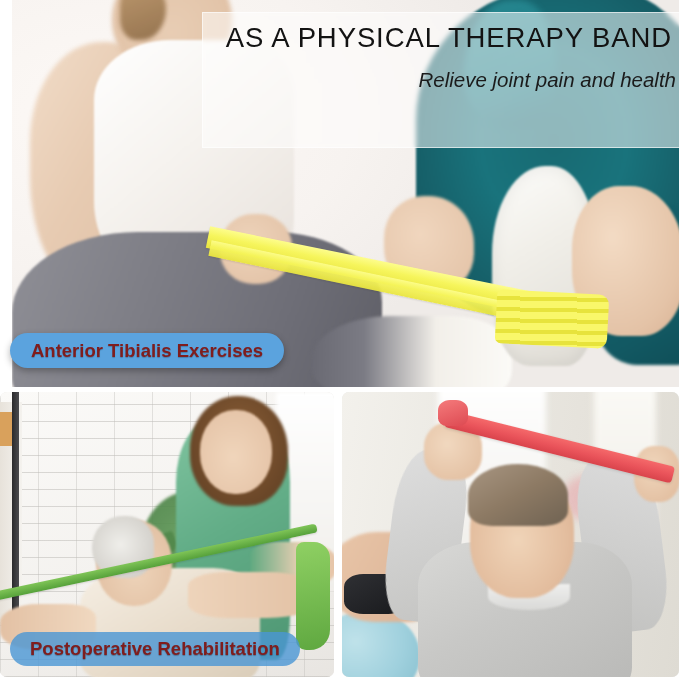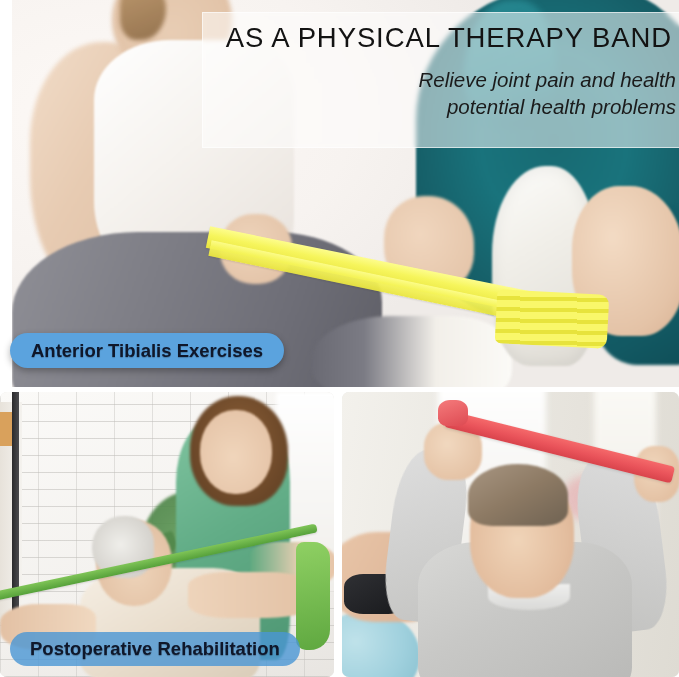--- a/index.html
+++ b/index.html
@@ -195,21 +195,21 @@
     border-radius:42%; filter:blur(.9px); }
   .redband { position:absolute; left:104px; top:18px; width:234px; height:17px;
     background:linear-gradient(180deg,#f5696a 0%,#e9535a 55%,#d9444c 100%);
     border-radius:4px; transform:rotate(14deg); transform-origin:left center;
     box-shadow:0 1px 3px rgba(0,0,0,.14); }
   .redband-knot { position:absolute; left:96px; top:8px; width:30px; height:26px;
     background:linear-gradient(160deg,#f57b7c,#dd4a52); border-radius:40% 40% 30% 30%; }
 
   
   .badge { position:absolute; display:flex; align-items:center;
-    color:#0f172a; font-weight:bold; white-space:nowrap;
+    color:#7f1d1d; font-weight:bold; white-space:nowrap;
     border-radius:22px; }
   .badge-1 { left:10px; top:333px; height:35px; padding:0 21px; font-size:18.5px;
     background:#5ba3de; box-shadow:0 3px 7px rgba(0,0,0,.30);
     text-shadow:0 1px 1px rgba(0,0,0,.22); }
   .badge-2 { left:10px; top:632px; height:34px; padding:0 20px; font-size:18.5px;
     background:rgba(74,150,212,.80); text-shadow:0 1px 1px rgba(0,0,0,.28); }
   .badge-3 { left:478px; top:630px; height:35px; padding:0 22px; font-size:18.5px;
     background:rgba(86,161,216,.86); text-shadow:0 1px 1px rgba(0,0,0,.26); }
 </style>
 </head>
@@ -237,21 +237,20 @@
     <div class="hand-b"></div>
 
     <div class="band band1"></div>
     <div class="band band2"></div>
     <div class="band-wrap"></div>
 
     <div class="plate"></div>
     <div class="hero-title">AS A PHYSICAL THERAPY BAND</div>
     <div class="hero-sub">
       <div>Relieve joint pain and health</div>
-      <div>potential health problems</div>
     </div>
   </div>
 
   <div class="badge badge-1">Anterior Tibialis Exercises</div>
 
   <div class="panel-bl">
     <div class="brick"></div>
     <div class="bl-window"></div>
     <div class="bl-shelf"></div>
     <div class="bl-book"></div>

